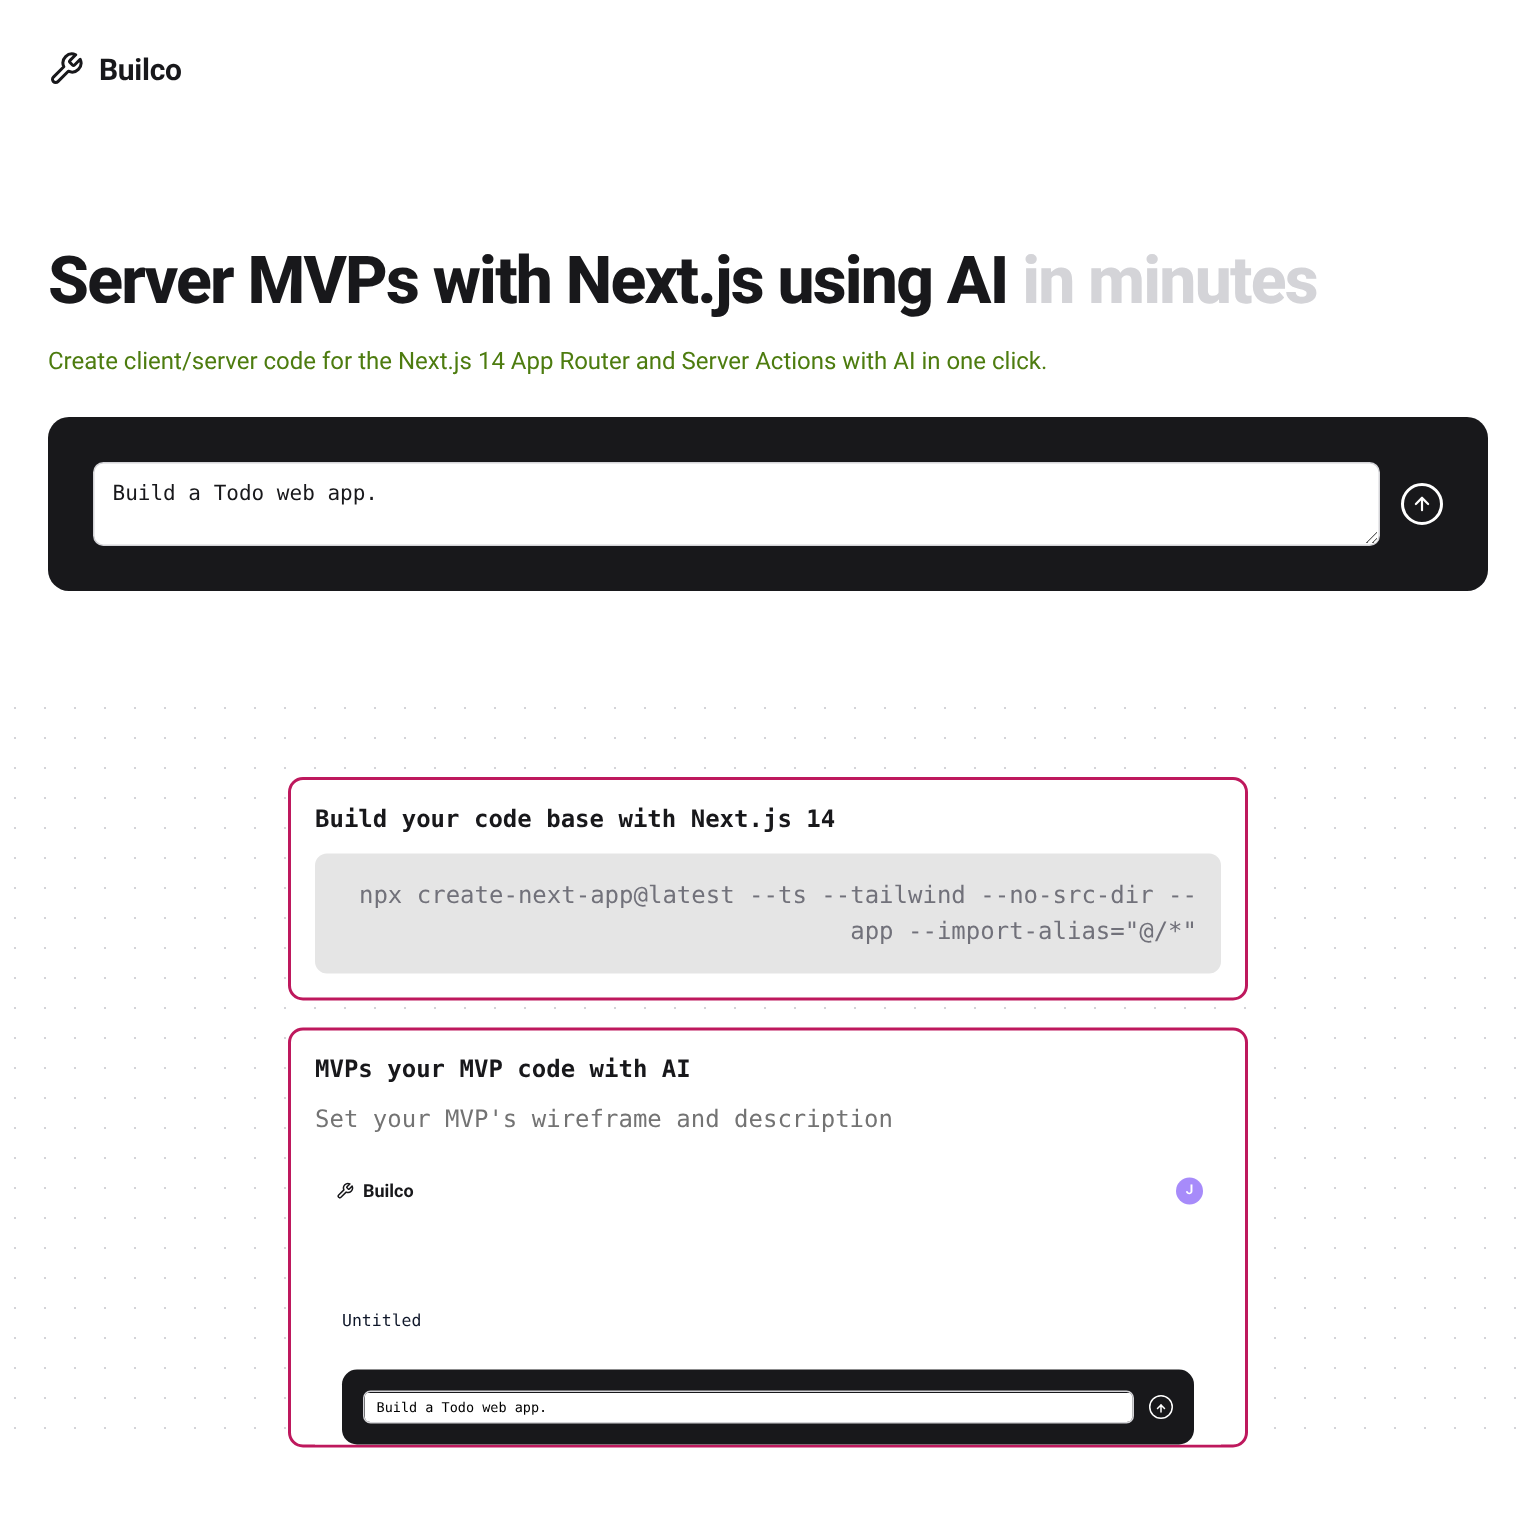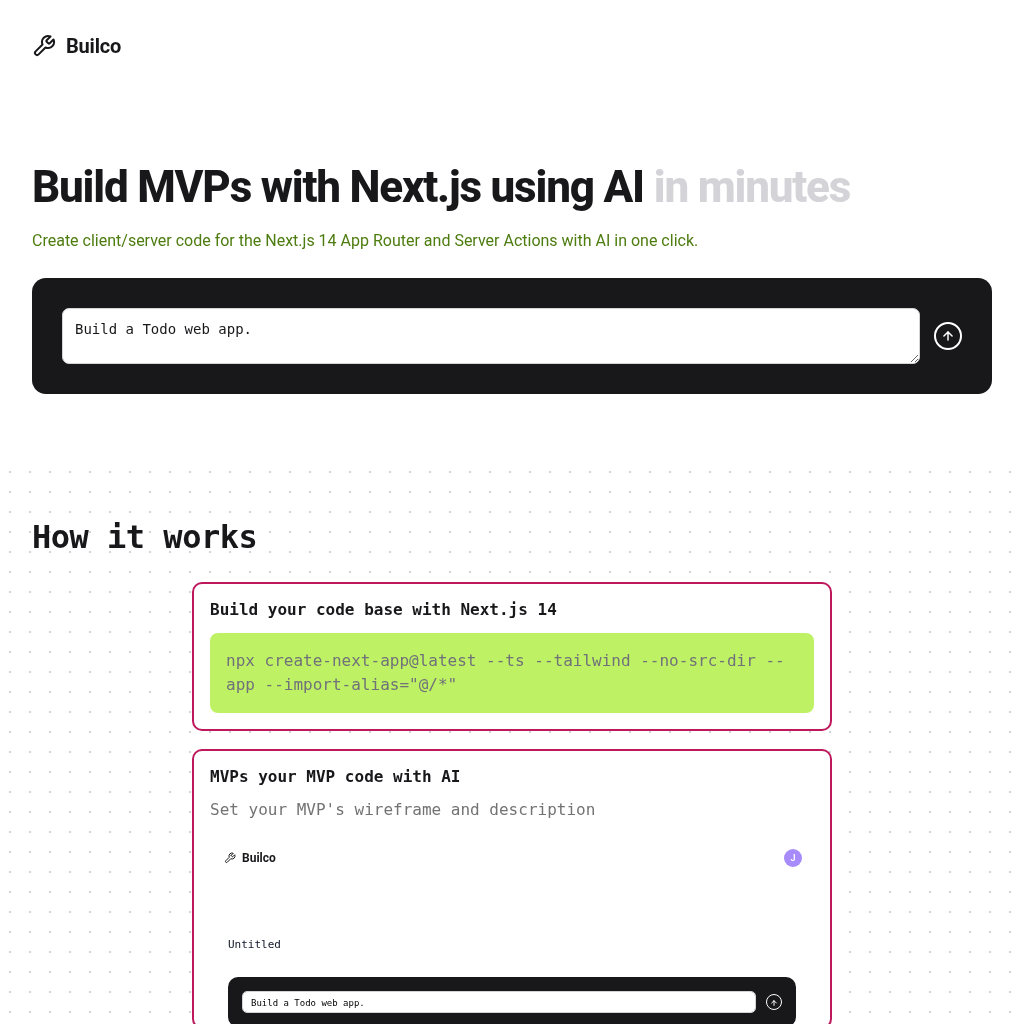--- a/index.html
+++ b/index.html
@@ -109,28 +109,29 @@
       margin: 0 auto 18px auto;
       padding: 16px;
     }
     .step-title {
       font-family: ui-monospace, "SFMono-Regular", Menlo, Monaco, Consolas, monospace;
       font-weight: 700;
       font-size: 16px;
       margin-bottom: 14px;
     }
     .code-block {
-      background: #bef264;
+      background: #e5e5e5;
       border-radius: 8px;
       padding: 16px;
       font-family: ui-monospace, "SFMono-Regular", Menlo, Monaco, Consolas, monospace;
       font-size: 16px;
       color: #71717a;
       line-height: 1.5;
       word-break: break-word;
+      text-align: right;
     }
     .step-desc {
       font-family: ui-monospace, "SFMono-Regular", Menlo, Monaco, Consolas, monospace;
       font-size: 16px;
       color: #737373;
       margin-bottom: 14px;
     }
     .preview-shell {
       background: #fff;
       padding: 10px 0 0 0;
@@ -207,40 +208,39 @@
   <span class="logo-icon">
     <svg width="24" height="24" viewBox="0 0 24 24" fill="none" stroke="#18181b" stroke-width="2" stroke-linecap="round" stroke-linejoin="round">
       <path d="M14.7 6.3a1 1 0 0 0 0 1.4l1.6 1.6a1 1 0 0 0 1.4 0l3.77-3.77a6 6 0 0 1-7.94 7.94l-6.91 6.91a2.12 2.12 0 0 1-3-3l6.91-6.91a6 6 0 0 1 7.94-7.94l-3.76 3.76z"></path>
     </svg>
   </span>
   <span class="brand">Builco</span>
 </div>
 
 <section class="hero">
   <h1 class="hero-title">
-    <span>Build MVPs with Next.js using AI </span><span class="suffix">in minutes</span>
+    <span>Server MVPs with Next.js using AI </span><span class="suffix">in minutes</span>
   </h1>
   <p class="hero-sub">Create client/server code for the Next.js 14 App Router and Server Actions with AI in one click.</p>
 </section>
 
 <div class="prompt-card">
   <textarea class="prompt-textarea" style="">Build a Todo web app.</textarea>
   <button class="send-btn">
     <span>
       <svg width="14" height="14" viewBox="0 0 24 24" fill="none" stroke="#fff" stroke-width="2.5" stroke-linecap="round" stroke-linejoin="round">
         <line x1="12" y1="19" x2="12" y2="5"></line>
         <polyline points="5 12 12 5 19 12"></polyline>
       </svg>
     </span>
   </button>
 </div>
 
 <section class="dotted-section">
   <div class="dot-bg"></div>
-  <h2 class="hiw-title">How it works</h2>
 
   <div class="step-card">
     <div class="step-title">Build your code base with Next.js 14</div>
     <div class="code-block">npx create-next-app@latest --ts --tailwind --no-src-dir --app --import-alias="@/*"</div>
   </div>
 
   <div class="step-card" style="padding-bottom:0;">
     <div class="step-title">MVPs your MVP code with AI</div>
     <div class="step-desc">Set your MVP's wireframe and description</div>
 

